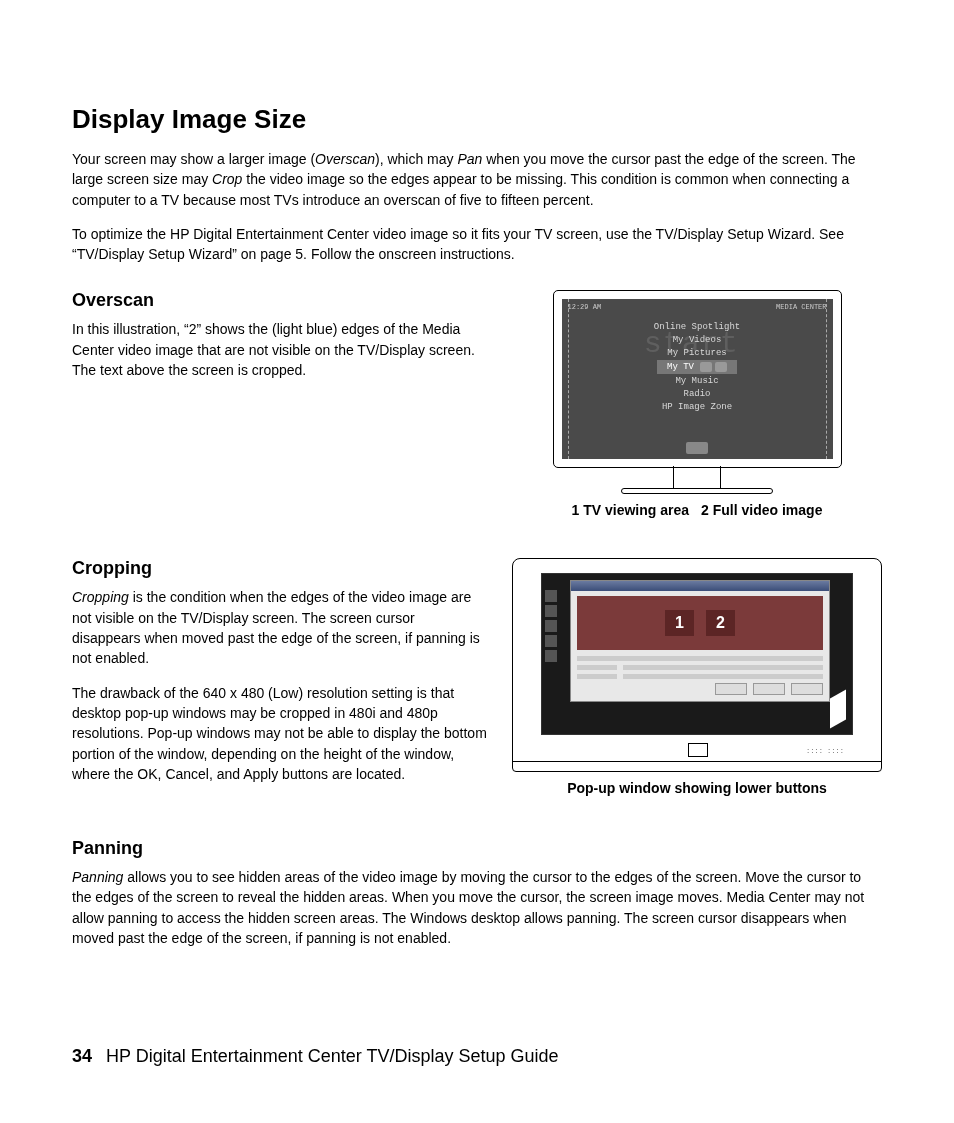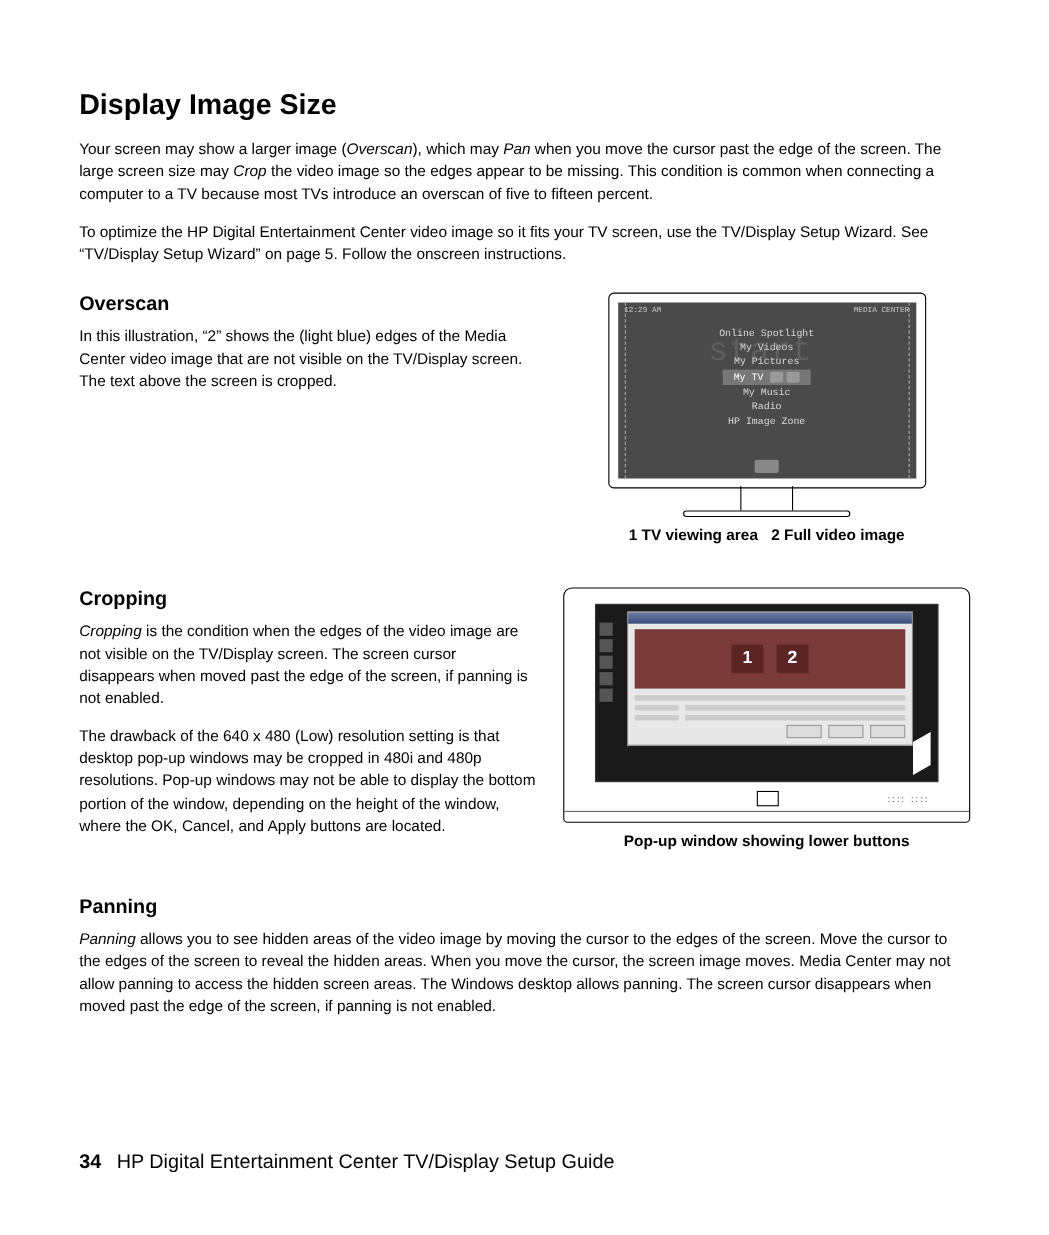--- a/index.html
+++ b/index.html
@@ -6,21 +6,21 @@
     font-family: Arial, Helvetica, sans-serif;
     margin: 0;
     padding: 0;
     background: #fff;
     color: #000;
     width: 954px;
     height: 1123px;
     position: relative;
   }
   .page {
-    padding: 80px 72px 50px 72px;
+    padding: 104px 72px 50px 72px;
     box-sizing: border-box;
     height: 100%;
     position: relative;
   }
   h1 {
     font-size: 26px;
     font-weight: bold;
     margin: 0 0 14px 0;
   }
   h2 {

